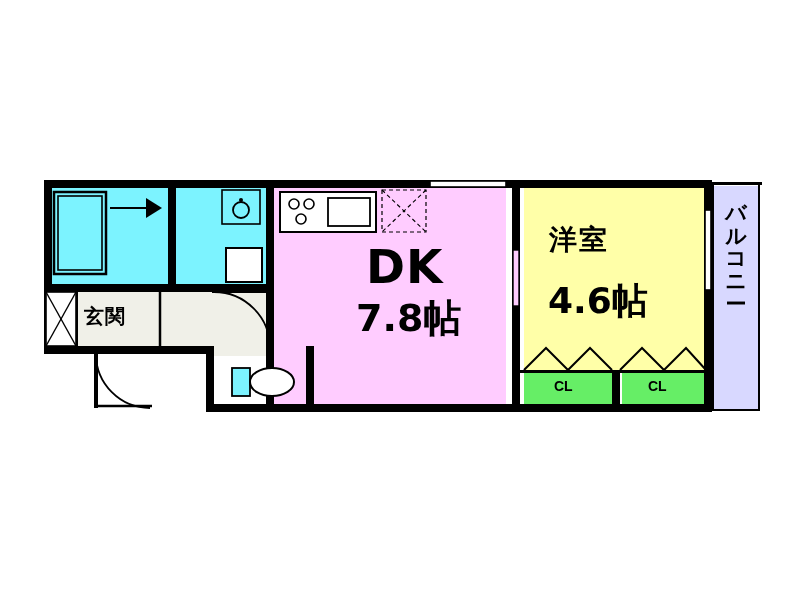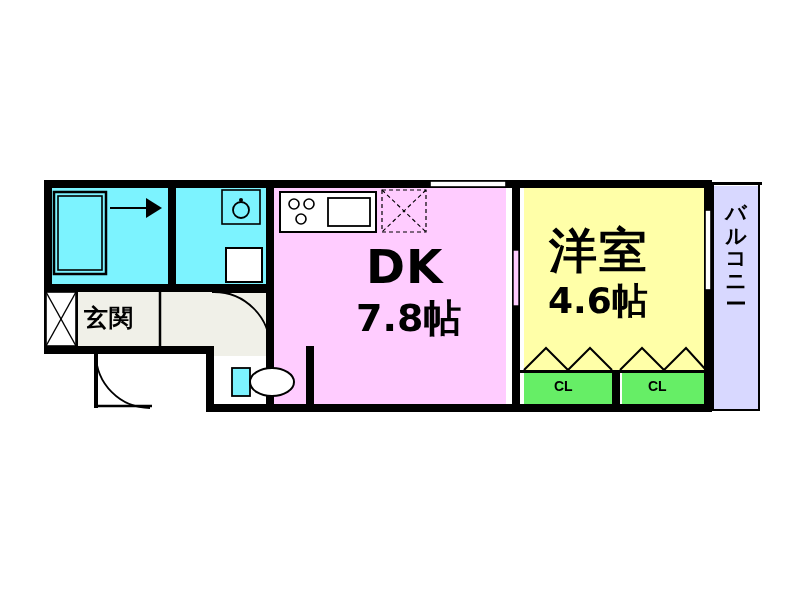--- a/index.html
+++ b/index.html
@@ -44,30 +44,30 @@
     font-size: 47px;
     font-weight: bold;
     letter-spacing: 1px;
   }
   .label-dk-area {
     font-size: 38px;
     font-weight: bold;
     margin-left: 8px;
   }
   .label-room {
-    font-size: 48px;
+    font-size: 28px;
     font-weight: bold;
     letter-spacing: 2px;
   }
   .label-room-area {
     font-size: 36px;
     font-weight: bold;
   }
   .label-entry {
-    font-size: 24px;
+    font-size: 20px;
     font-weight: bold;
     letter-spacing: 1px;
   }
   .label-cl {
     font-size: 14px;
     font-weight: bold;
     font-family: "Liberation Sans", sans-serif;
   }
   .label-balcony {
     font-size: 21px;

